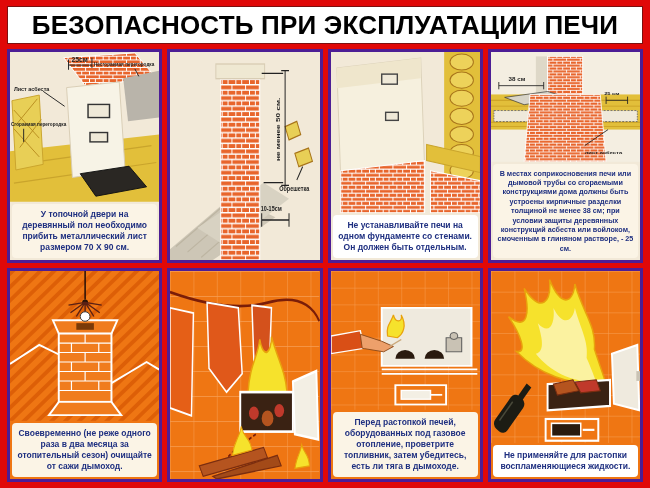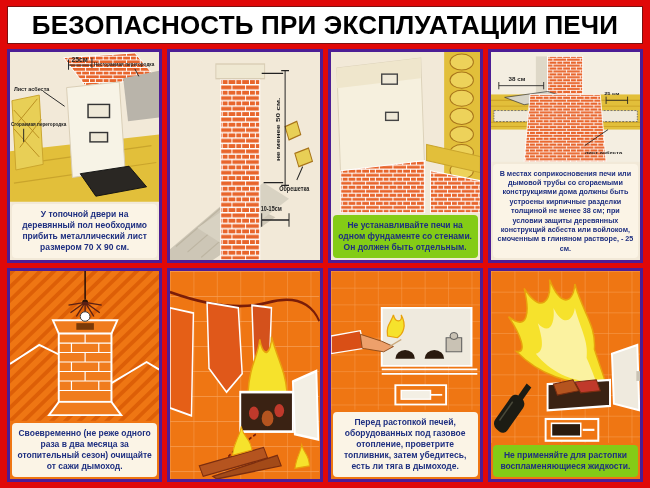--- a/index.html
+++ b/index.html
@@ -10,21 +10,21 @@
   .title-bar h1 { font-size:26px; font-weight:800; color:#000; letter-spacing:0.2px; white-space:nowrap; }
   .grid { display:grid; grid-template-columns:repeat(4,1fr); grid-template-rows:1fr 1fr; gap:5px;
           height:calc(100% - 43px); }
   .panel { border:3px solid #4c1d95; background:#f2e9d8; display:flex; flex-direction:column; overflow:hidden; }
   .panel.orange { background:#ef7613; }
   .illus { flex:1; min-height:0; }
   .illus svg { display:block; width:100%; height:100%; }
   .caption { margin:2px; border-radius:4px; background:#fbf4e6; color:#1e2f80; font-weight:700;
              font-size:8.5px; line-height:1.3; text-align:center; padding:5px 3px;
              display:flex; align-items:center; justify-content:center; }
-  .caption.cool { background:#84cc16; }
+  .caption.cool { background:#ffffff; }
   .caption.tiny { font-size:7.2px; }
   svg text { font-family:"Liberation Sans", sans-serif; fill:#222; }
 </style>
 </head>
 <body>
 
 <div class="poster">
 
   <div class="title-bar">
     <h1>БЕЗОПАСНОСТЬ ПРИ ЭКСПЛУАТАЦИИ ПЕЧИ</h1>

